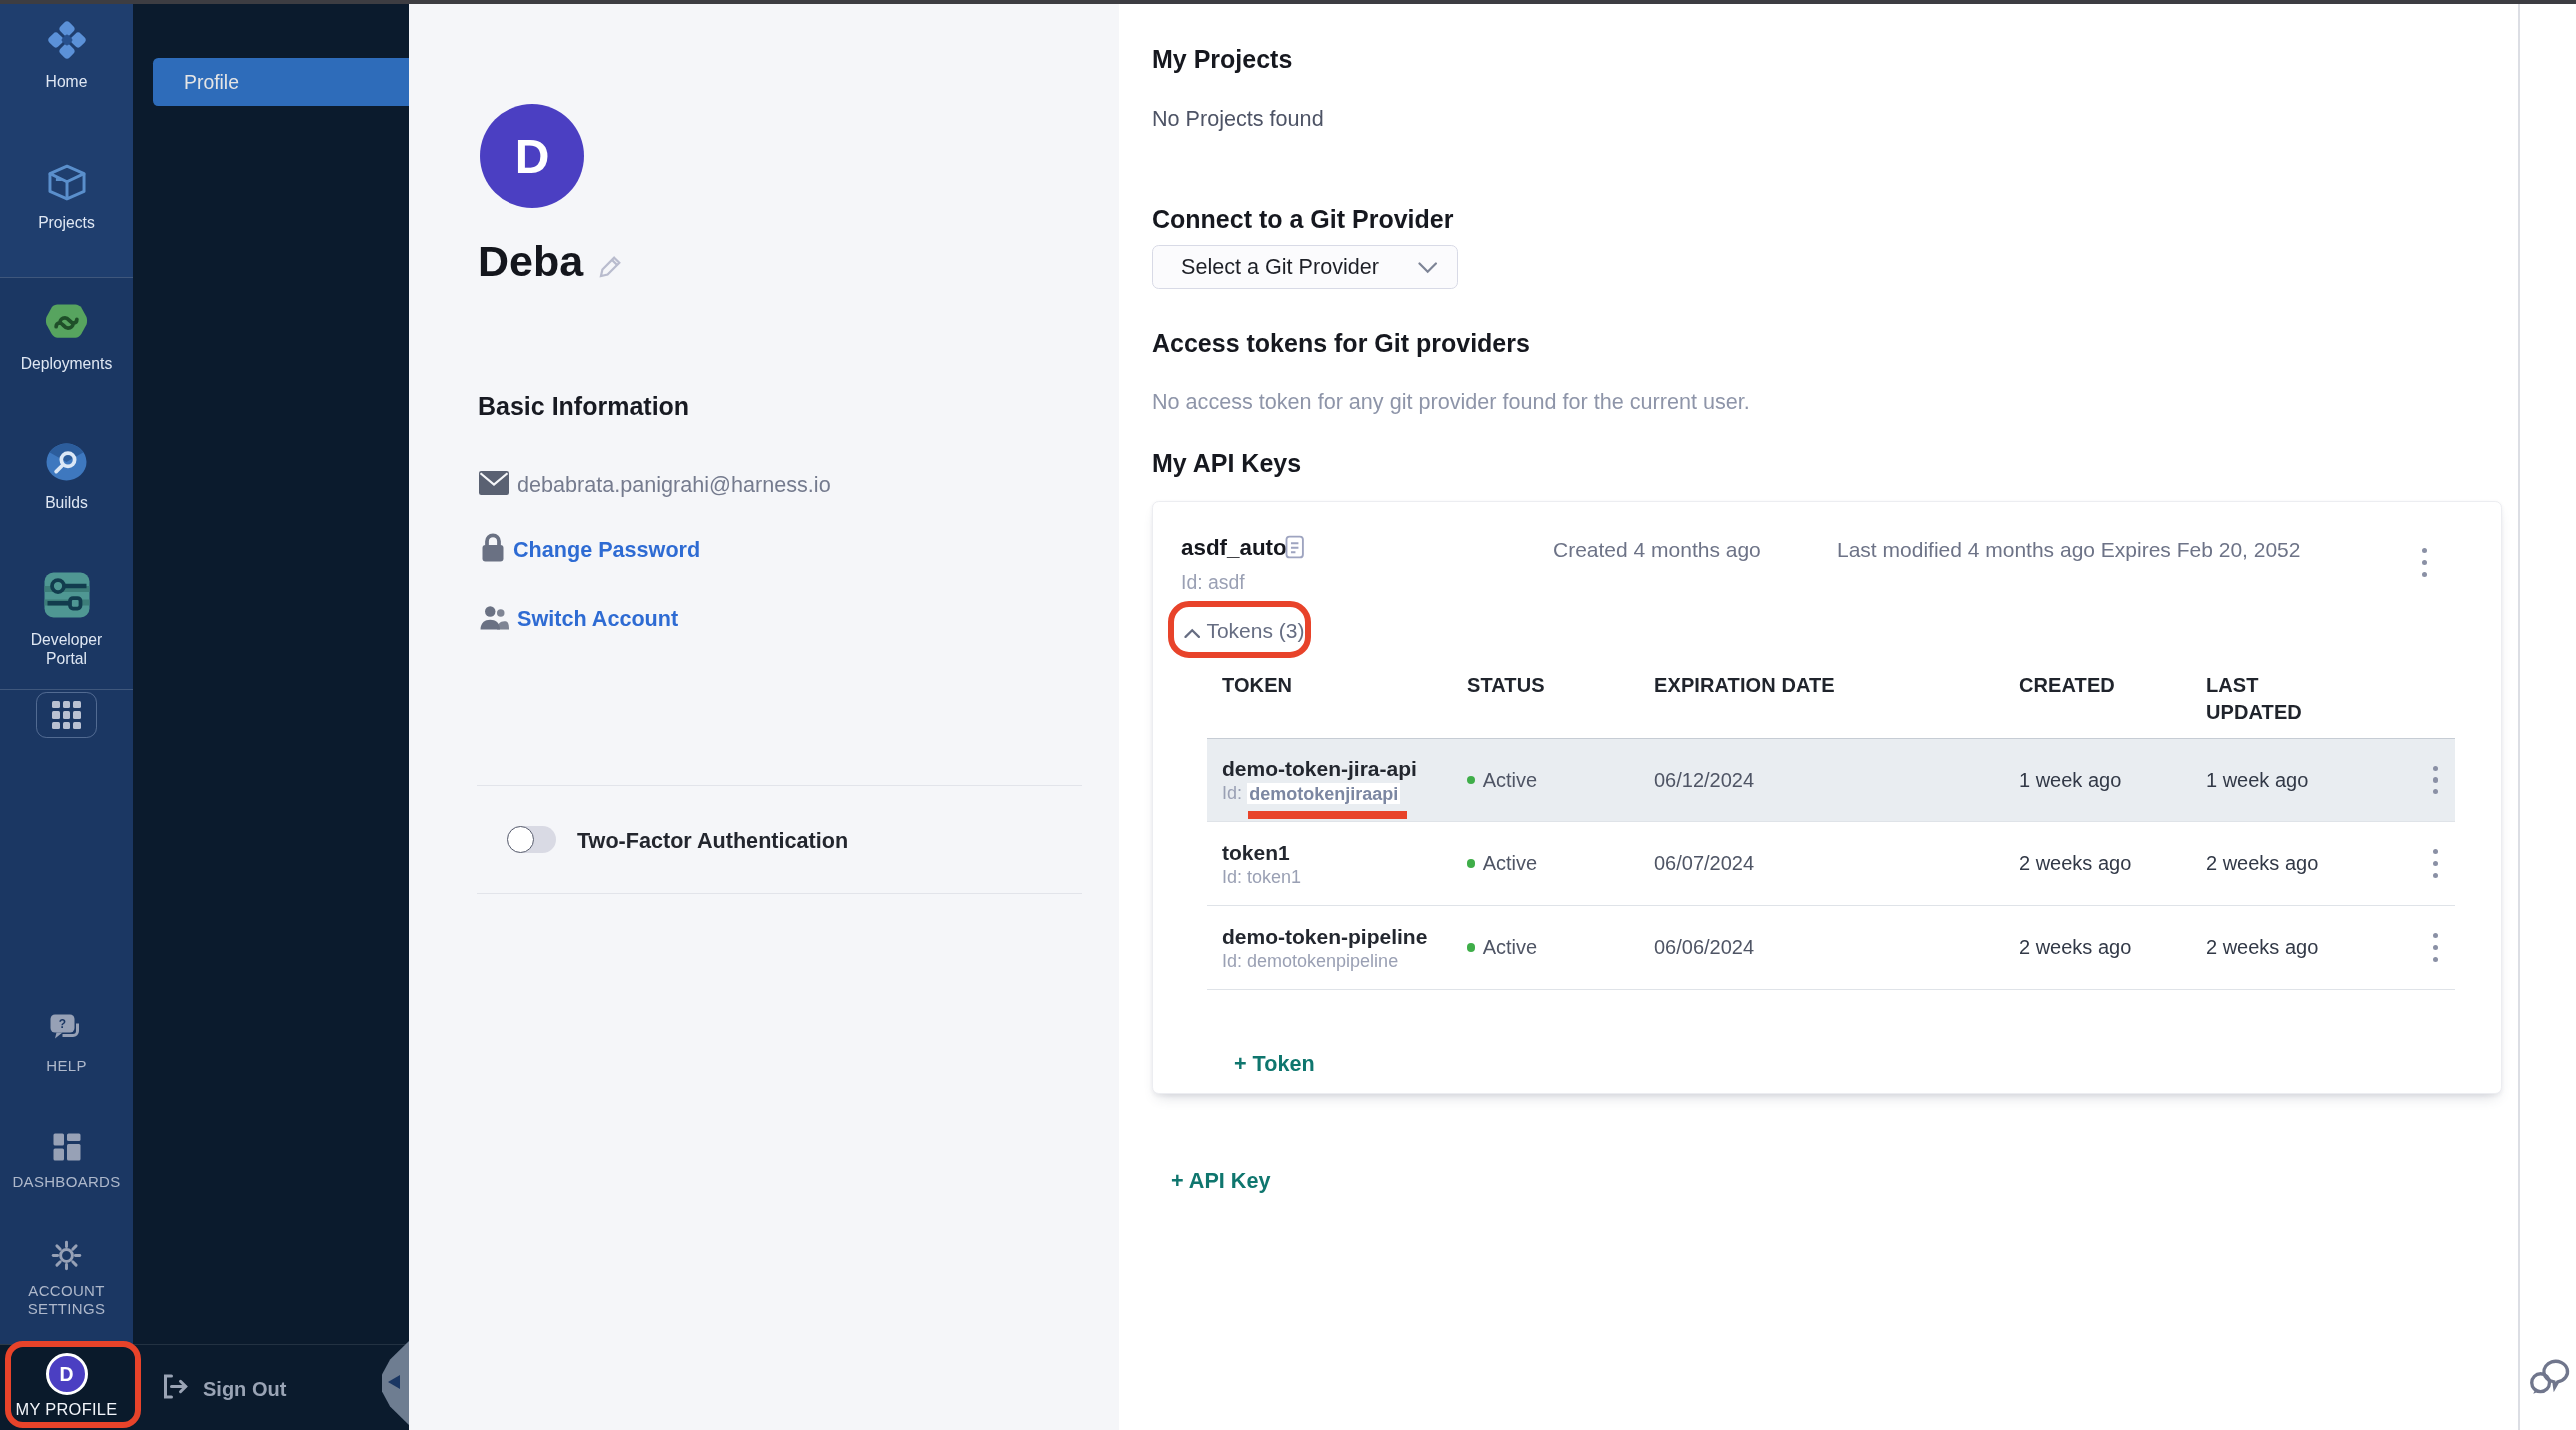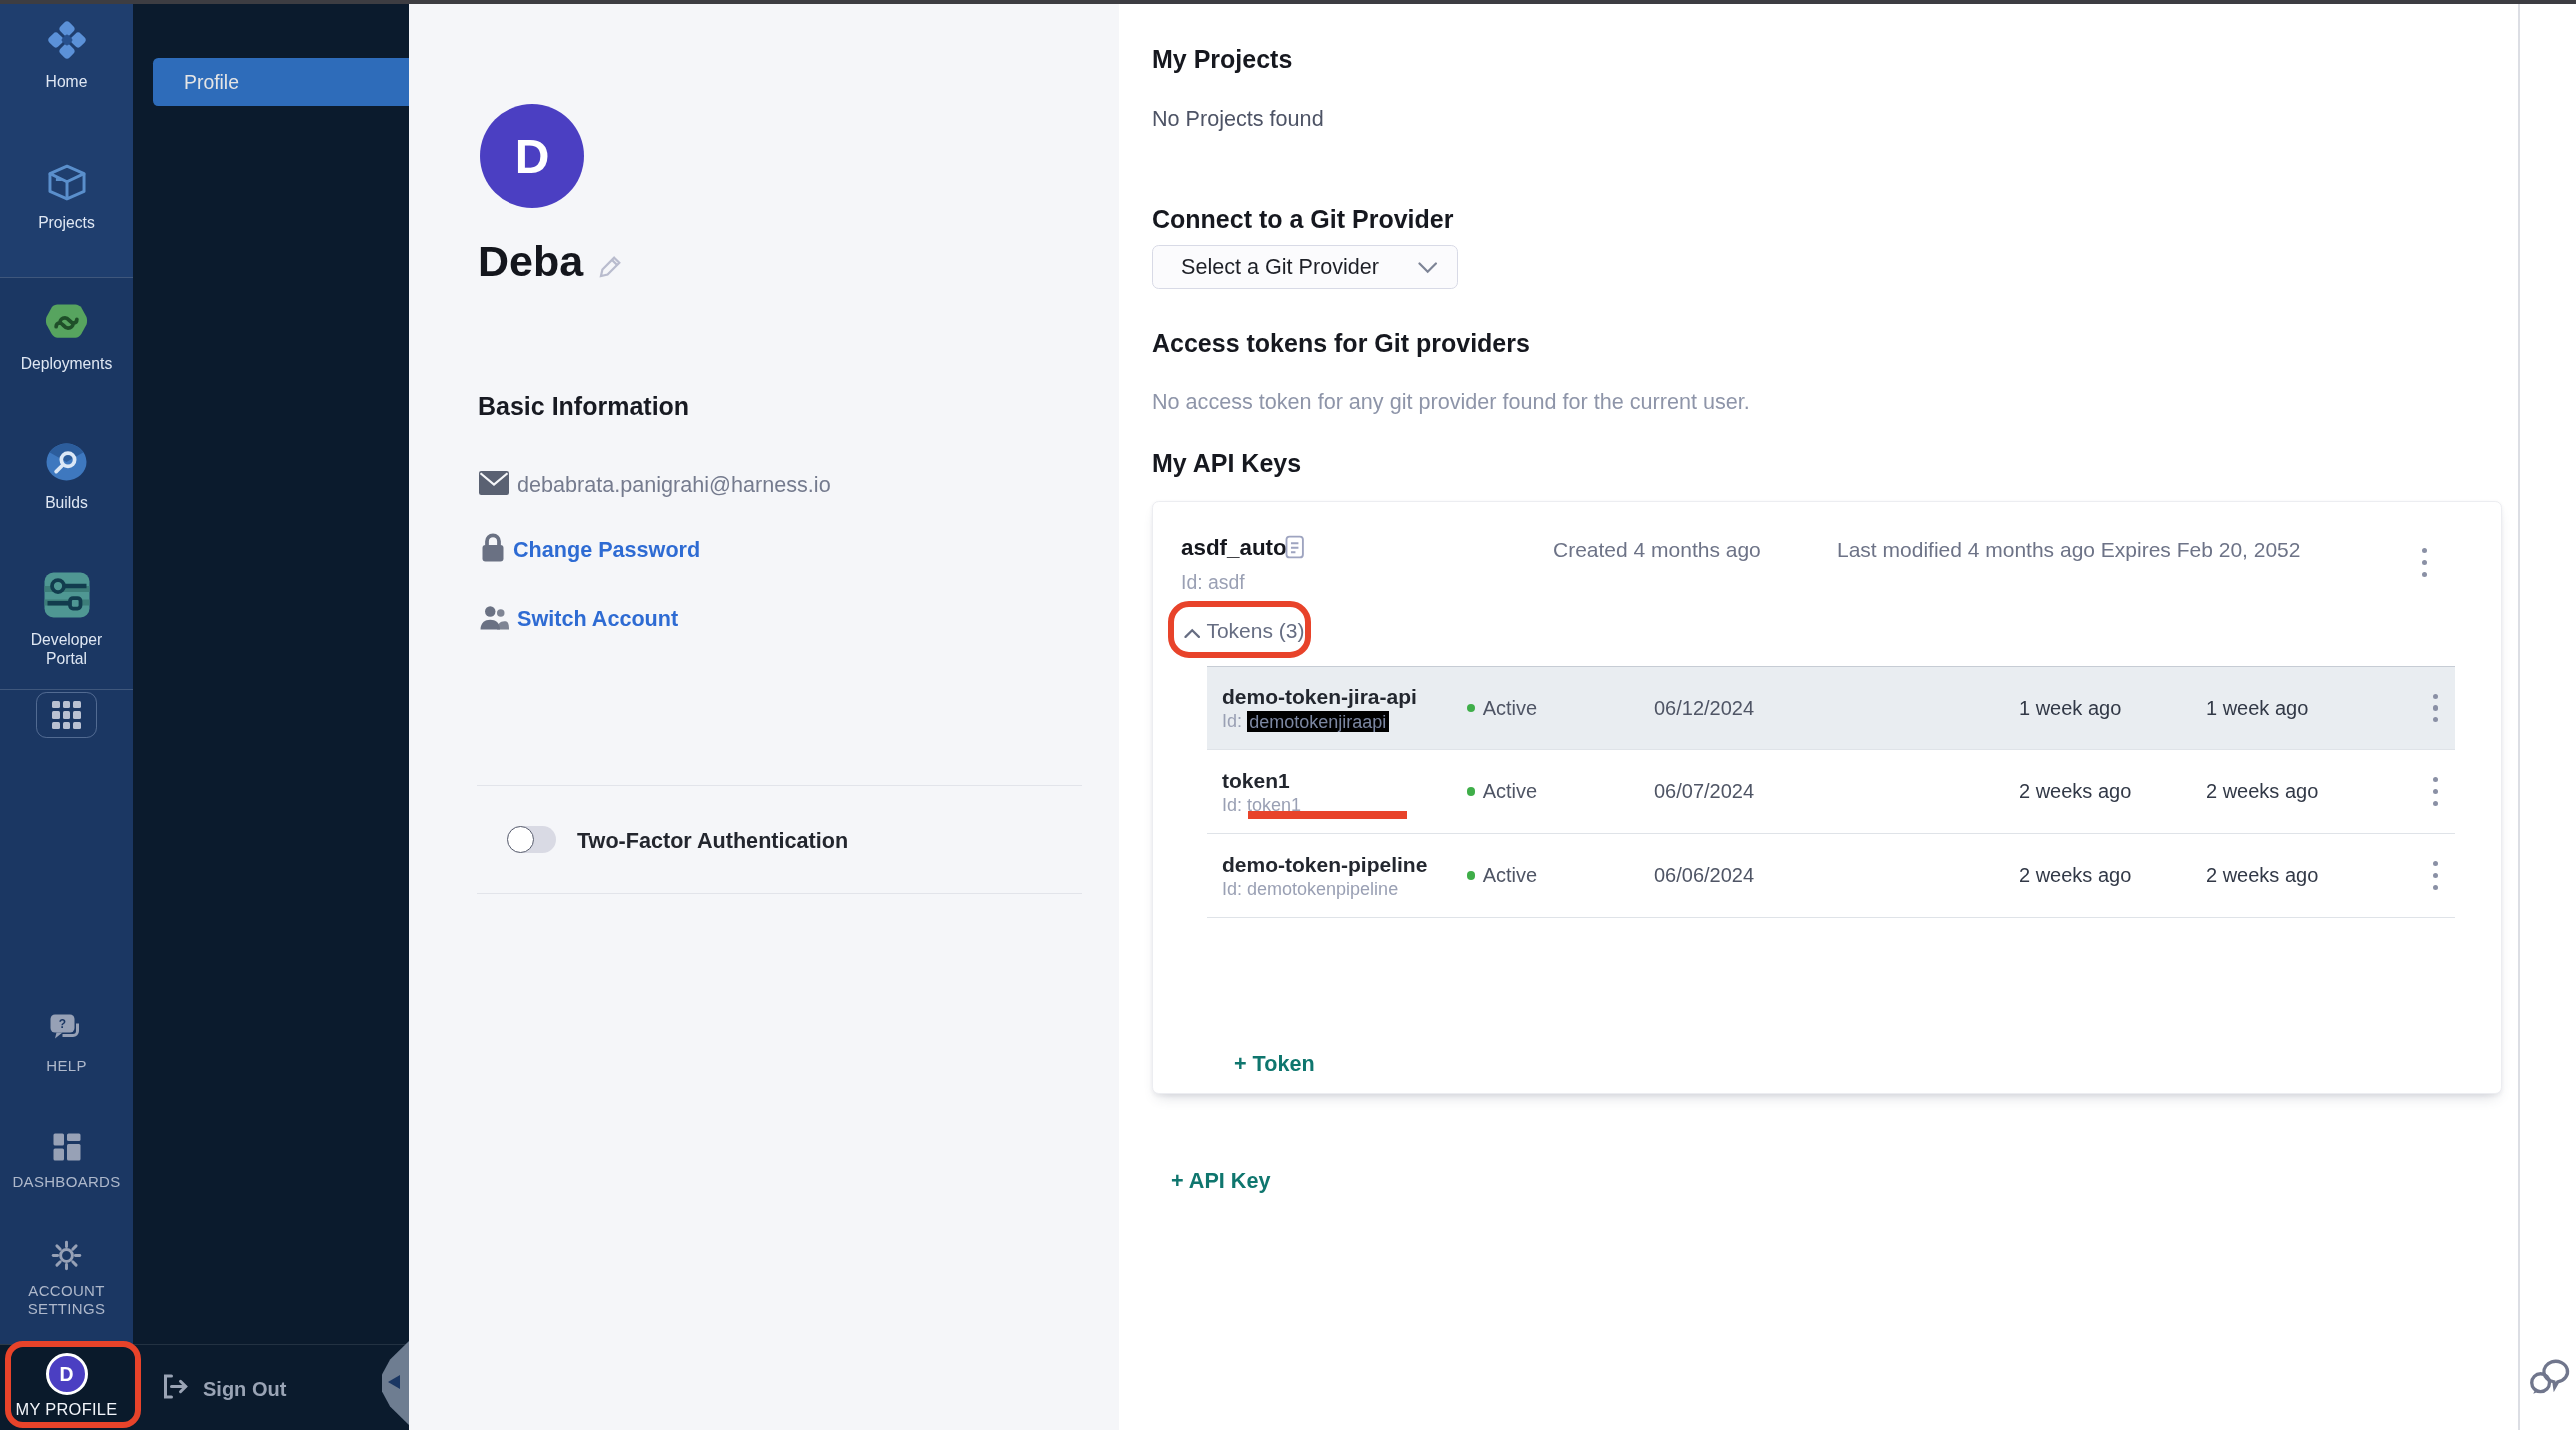--- a/index.html
+++ b/index.html
@@ -89,21 +89,21 @@
   .ttable { left:1207px; top:666px; width:1248px; }
   .thead, .trow { display:grid; grid-template-columns:260px 187px 365px 187px 211px 37px; align-items:center; }
   .thead { height:72px; align-items:start; padding-top:6px; }
   .thead div { font-size:20px; font-weight:bold; color:#20242c; letter-spacing:0.1px;
                line-height:27px; padding-right:45px; }
   .thead div:first-child, .trow .c1 { padding-left:15px; }
   .trow { height:84px; border-bottom:0.7px solid #dfe3e8; }
   .row-hl { background:#e9edf1; border-top:1.5px solid #c6ccd4; }
   .tok-name { font-size:21px; font-weight:bold; color:#23272f; line-height:27px; }
   .tok-id { font-size:18px; color:#9aa0b4; line-height:22.4px; }
-  .tok-id .hl { background:#000000; color:#7c87a2; padding:0.7px 2.2px; }
+  .tok-id .hl { background:#ffffff; color:#7c87a2; padding:0.7px 2.2px;font-weight:bold; }
   .cell { font-size:20px; color:#4f5565; }
   .cell-dark { font-size:20px; color:#323947; }
   .status { display:flex; align-items:center; gap:7.5px; }
   .status i { width:8.2px; height:8.2px; border-radius:50%; background:#3fae49; }
   .add-link { font-size:21.6px; font-weight:bold; color:#0f766e; cursor:pointer;margin-top:24px; }
 
   .right-line { left:2518px; top:3.7px; width:2.2px; height:1427px; background:#dcdee4; }
   .chat-fab { left:2528px; top:1356px; cursor:pointer; }
 </style>
 </head>
@@ -350,20 +350,28 @@
 <div class="abs tokens-toggle">
   <span>
     <svg width="16.4" height="10.4" viewBox="0 0 22 14" fill="none" stroke="#666d82" stroke-width="3" stroke-linecap="round">
         <path d="M2 12 L11 3 L20 12"></path>
       </svg>
   </span>
   <span>Tokens (3)</span>
 </div>
 
 <div class="abs ttable">
+  <div class="thead">
+    <div>TOKEN</div>
+    <div>STATUS</div>
+    <div>EXPIRATION DATE</div>
+    <div>CREATED</div>
+    <div style="width:119px;">LAST UPDATED</div>
+    <div></div>
+  </div>
 
   <div class="trow row-hl">
     <div class="c1">
       <div class="tok-name">demo-token-jira-api</div>
       <div class="tok-id"><span>Id:</span>
         <span class="hl">demotokenjiraapi</span></div>
     </div>
     <div class="status">
         <i></i>
       <span class="cell">Active</span>

